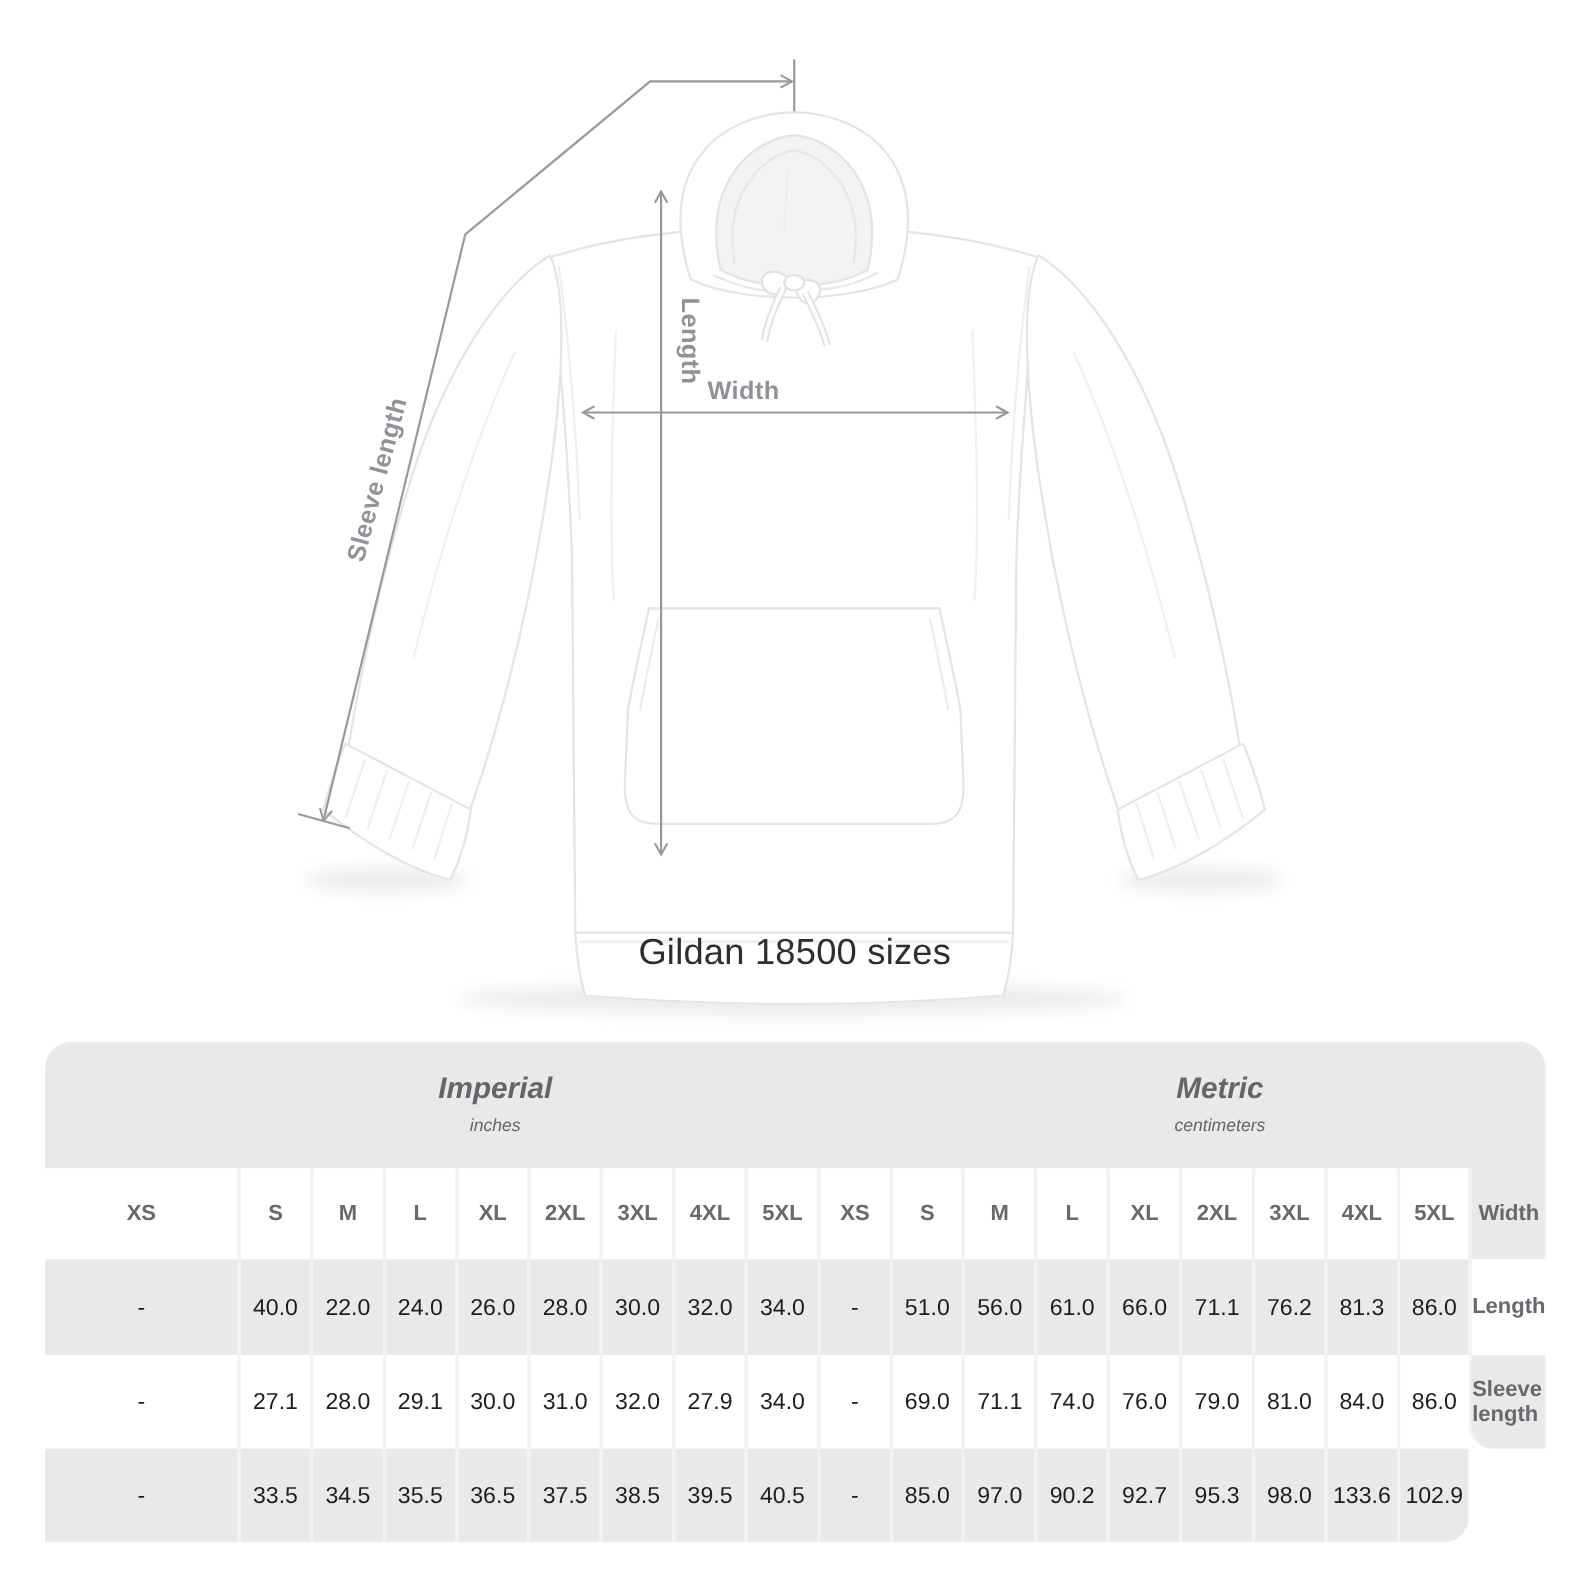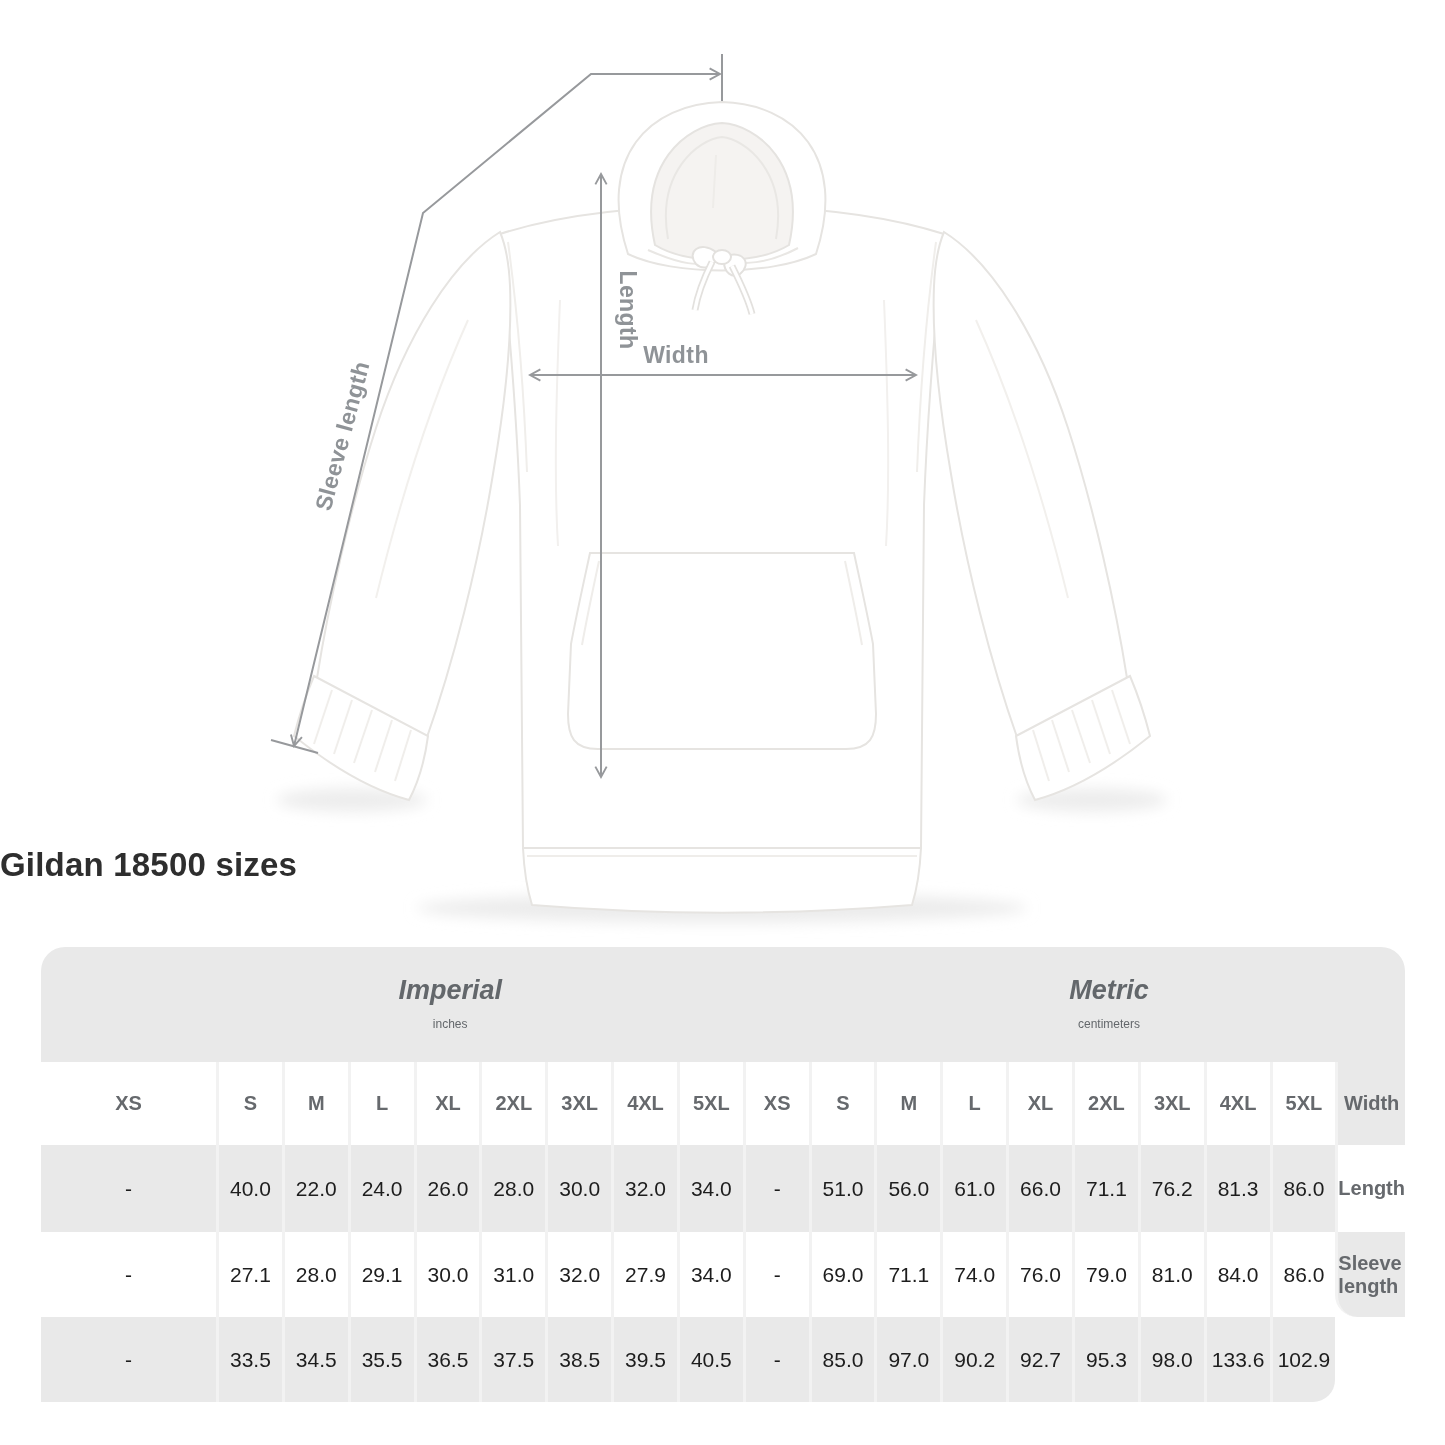--- a/index.html
+++ b/index.html
@@ -9,37 +9,37 @@
   }
   
   .figure-svg{position:absolute;left:0;top:0;width:1445px;height:945px;display:block;}
   .ann{stroke:#97999c;stroke-width:2;fill:none;}
   .ann-label{
     font-family:"Liberation Sans",sans-serif;font-weight:bold;font-size:23px;
     fill:#8f9397;letter-spacing:.4px;
   }
   
   .page-title{
-    position:absolute;left:0;top:846px;width:1445px;margin:0;
-    font-size:33px;line-height:38px;font-weight:bold;color:#2e2e2e;letter-spacing:.2px;
+    position:absolute;left:0;top:846px;width:1445px;margin:0;text-align:center;
+    font-size:33px;line-height:38px;font-weight:normal;color:#2e2e2e;letter-spacing:.2px;
   }
   .page-subtitle{
     position:absolute;left:0;top:892px;width:1445px;margin:0;text-align:center;
     font-size:21px;line-height:25px;font-style:italic;color:#4f4f4f;
   }
   
   .size-table{position:absolute;left:41px;top:947px;width:1364px;height:559px;}
   .band{
     position:relative;height:115px;background:#e9e9e9;border-radius:24px 24px 0 0;
   }
   .band-label{
     position:absolute;top:50%;transform:translate(-50%,-50%);text-align:center;color:#63676b;
   }
   .band-label .unit-system{font-size:27px;font-weight:bold;font-style:italic;line-height:30px;}
-  .band-label .unit-name{font-size:12px;line-height:23px;margin-top:8px;}
+  .band-label .unit-name{font-size:16px;font-style:italic;line-height:23px;margin-top:8px;}
   .band-label.imperial{left:30%;}
   .band-label.metric{left:78.3%;}
   .grid{
     display:grid;
     grid-template-columns:175px repeat(18,1fr);
     grid-template-rows:83px 87px 85px 85px;
   }
   .cell{
     display:flex;align-items:center;justify-content:center;
     border-left:3px solid #f2f2f2;background:#fff;

